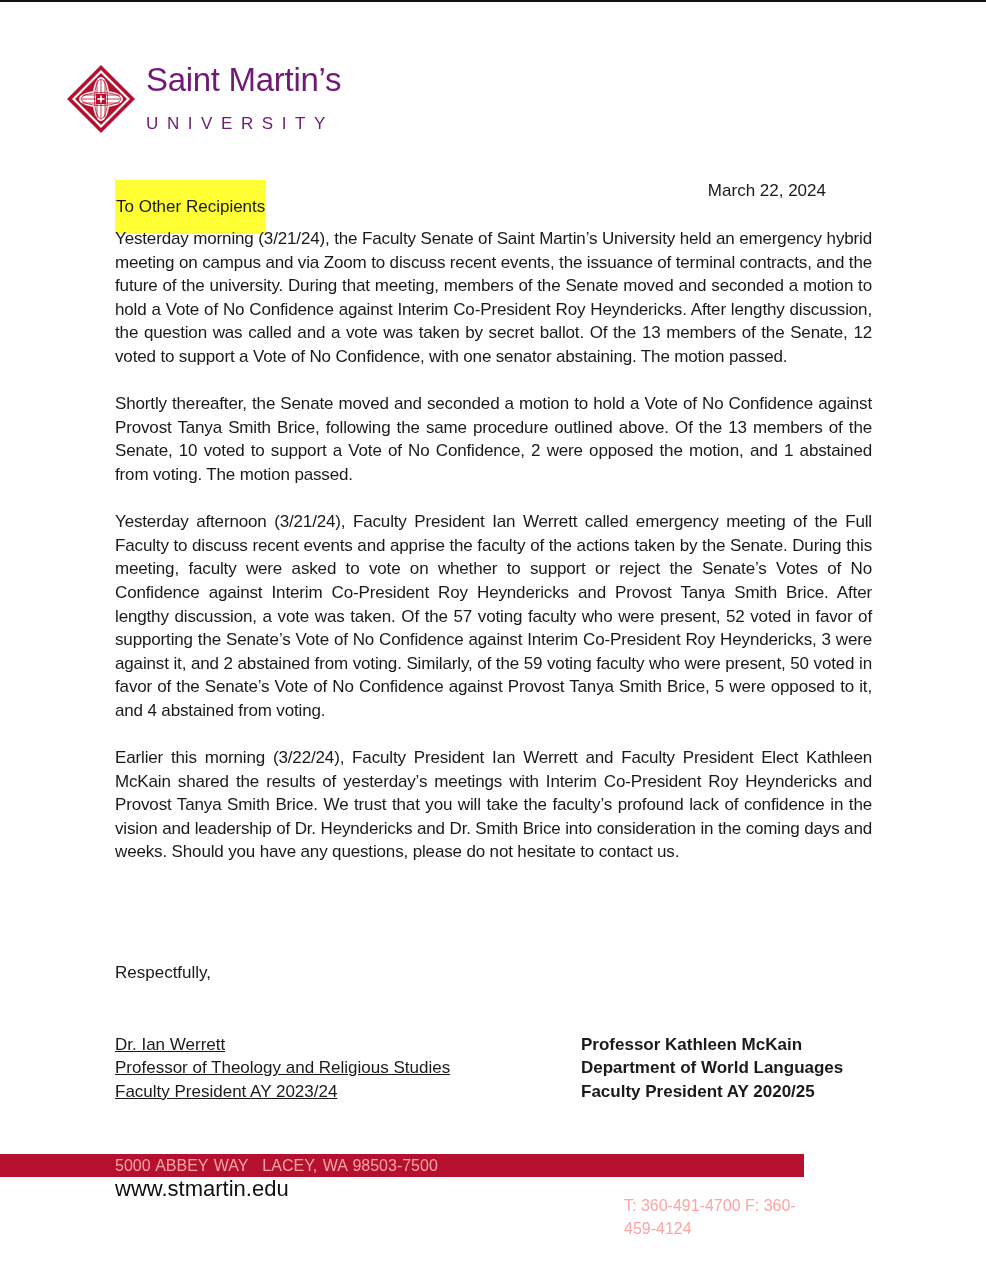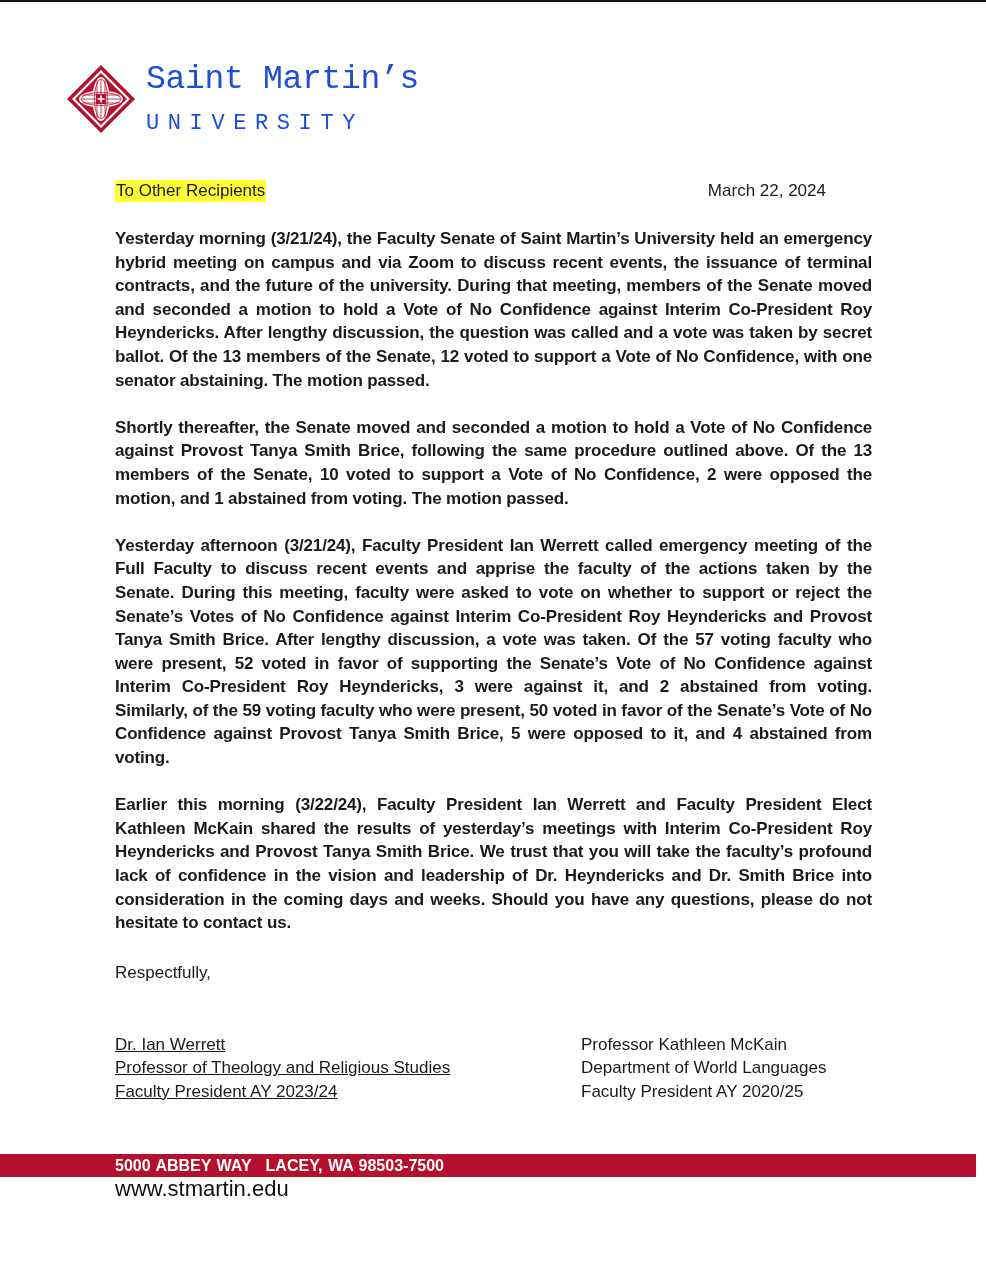--- a/index.html
+++ b/index.html
@@ -25,83 +25,81 @@
       position: absolute;
       left: 66px; top: 63px;
       display: flex;
       align-items: center;
     }
     .logo-mark {
       width: 70px; height: 70px;
     }
     .logo-text {
       margin-left: 10px;
-      font-family: Liberation Mono, monospace;
-      color: #1d4ed8;
+      font-family: Liberation Sans, sans-serif;
+      color: #701a75;
     }
     .logo-name {
       font-size: 33px;
       line-height: 34px;
       letter-spacing: -0.3px;
     }
     .logo-sub {
-      font-size: 22px;
+      font-size: 17px;
       letter-spacing: 8.6px;
       line-height: 20px;
       margin-top: 17px;
     }
     .recipient-row {
       position: absolute;
       left: 115px; top: 180px;
       width: 711px;
       display: flex;
       justify-content: space-between;
       font-size: 17px;
       line-height: 22px;
     }
     .highlight {
       background: #ffff33;
-      padding: 0 1px;
+      padding: 16px 1px;
     }
     .letter-body {
       position: absolute;
       left: 115px; top: 227px;
       width: 757px;
       font-size: 17px;
       line-height: 23.6px;
       text-align: justify;
       letter-spacing: -0.15px;
     }
     .letter-body p {
       margin: 0 0 23.6px 0;
-      font-weight: bold;
     }
     .closing {
       position: absolute;
       left: 115px; top: 961px;
       font-size: 17px;
       line-height: 23.6px;
     }
     .signature {
       position: absolute;
       top: 1033px;
       font-size: 17px;
       line-height: 23.4px;
     }
     .signature.left { left: 115px; text-decoration: underline; }
-    .signature.right { left: 581px; }
+    .signature.right { left: 581px; font-weight: bold; }
     .footer-band {
       position: absolute;
       left: 0; top: 1154px;
-      width: 976px; height: 23px;
+      width: 804px; height: 23px;
       background: #b5102e;
-      color: #ffffff;
+      color: #fca5a5;
       font-size: 16px;
       line-height: 23px;
-      font-weight: bold;
     }
     .footer-address {
       position: absolute;
       left: 115px; top: 0;
       word-spacing: 1px;
     }
     .footer-address .gap { display: inline-block; width: 14px; }
     .footer-phone {
       position: absolute;
       left: 624px; top: 0; margin-top: 40px;

